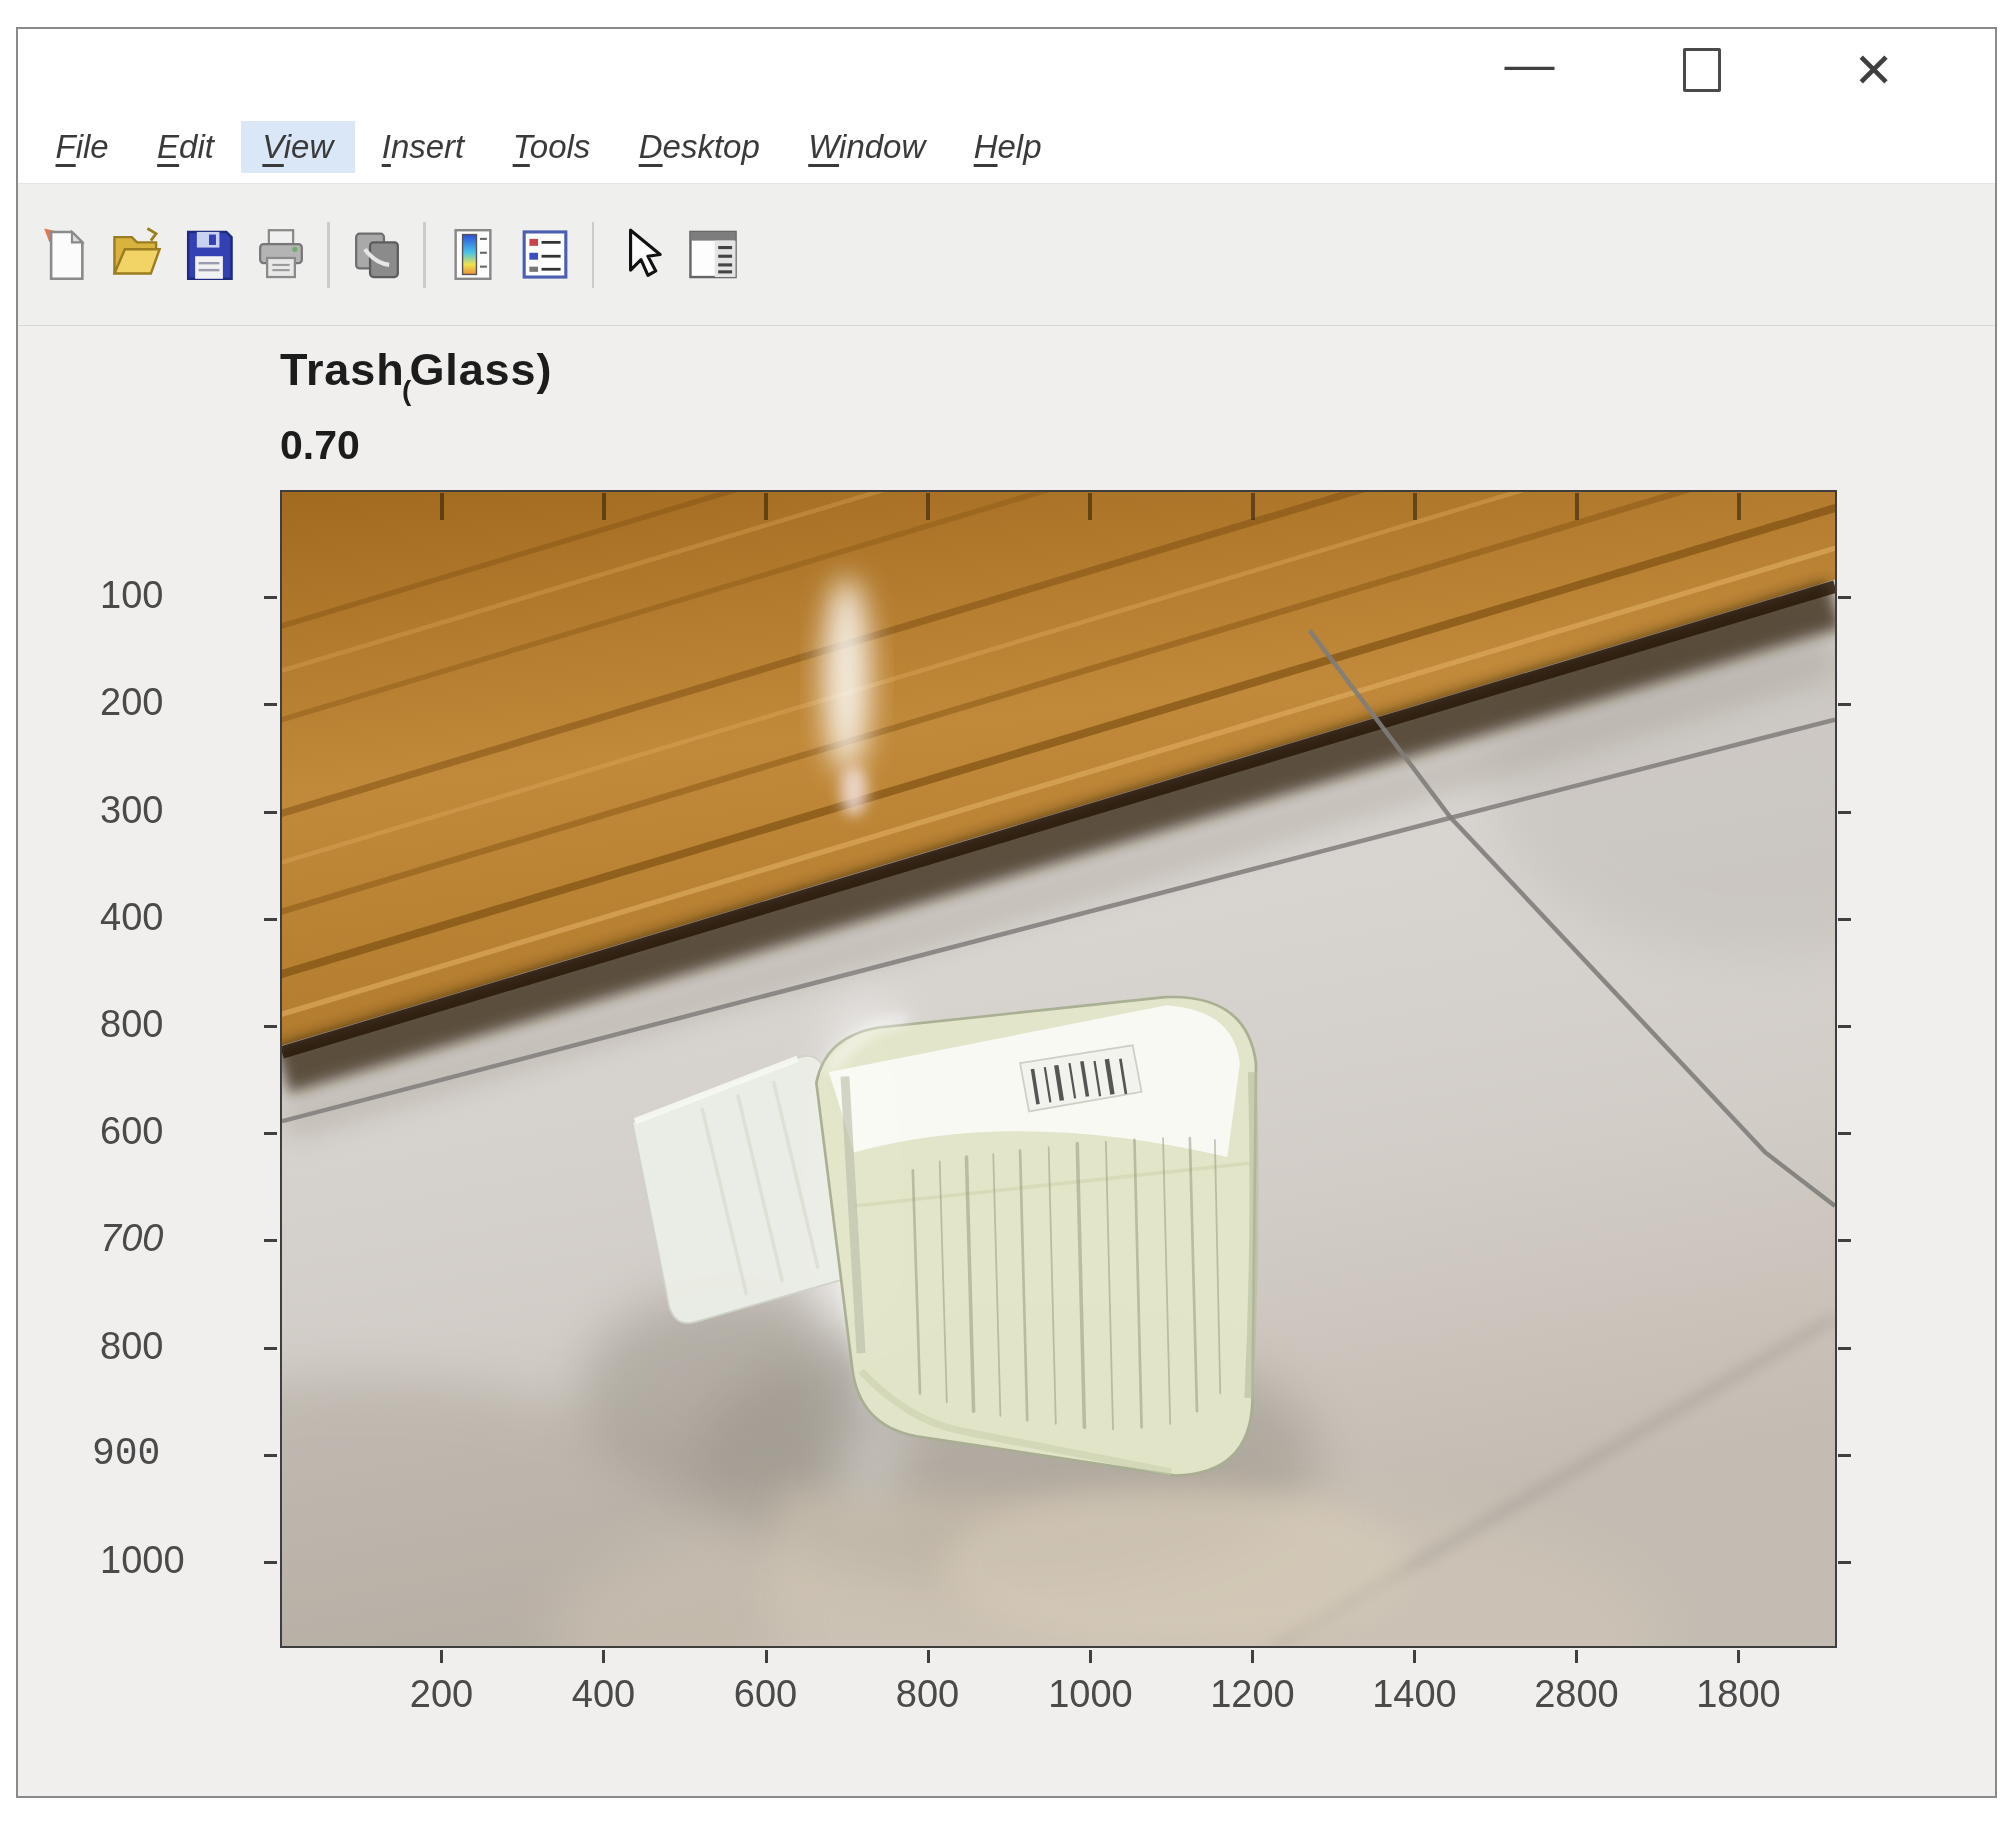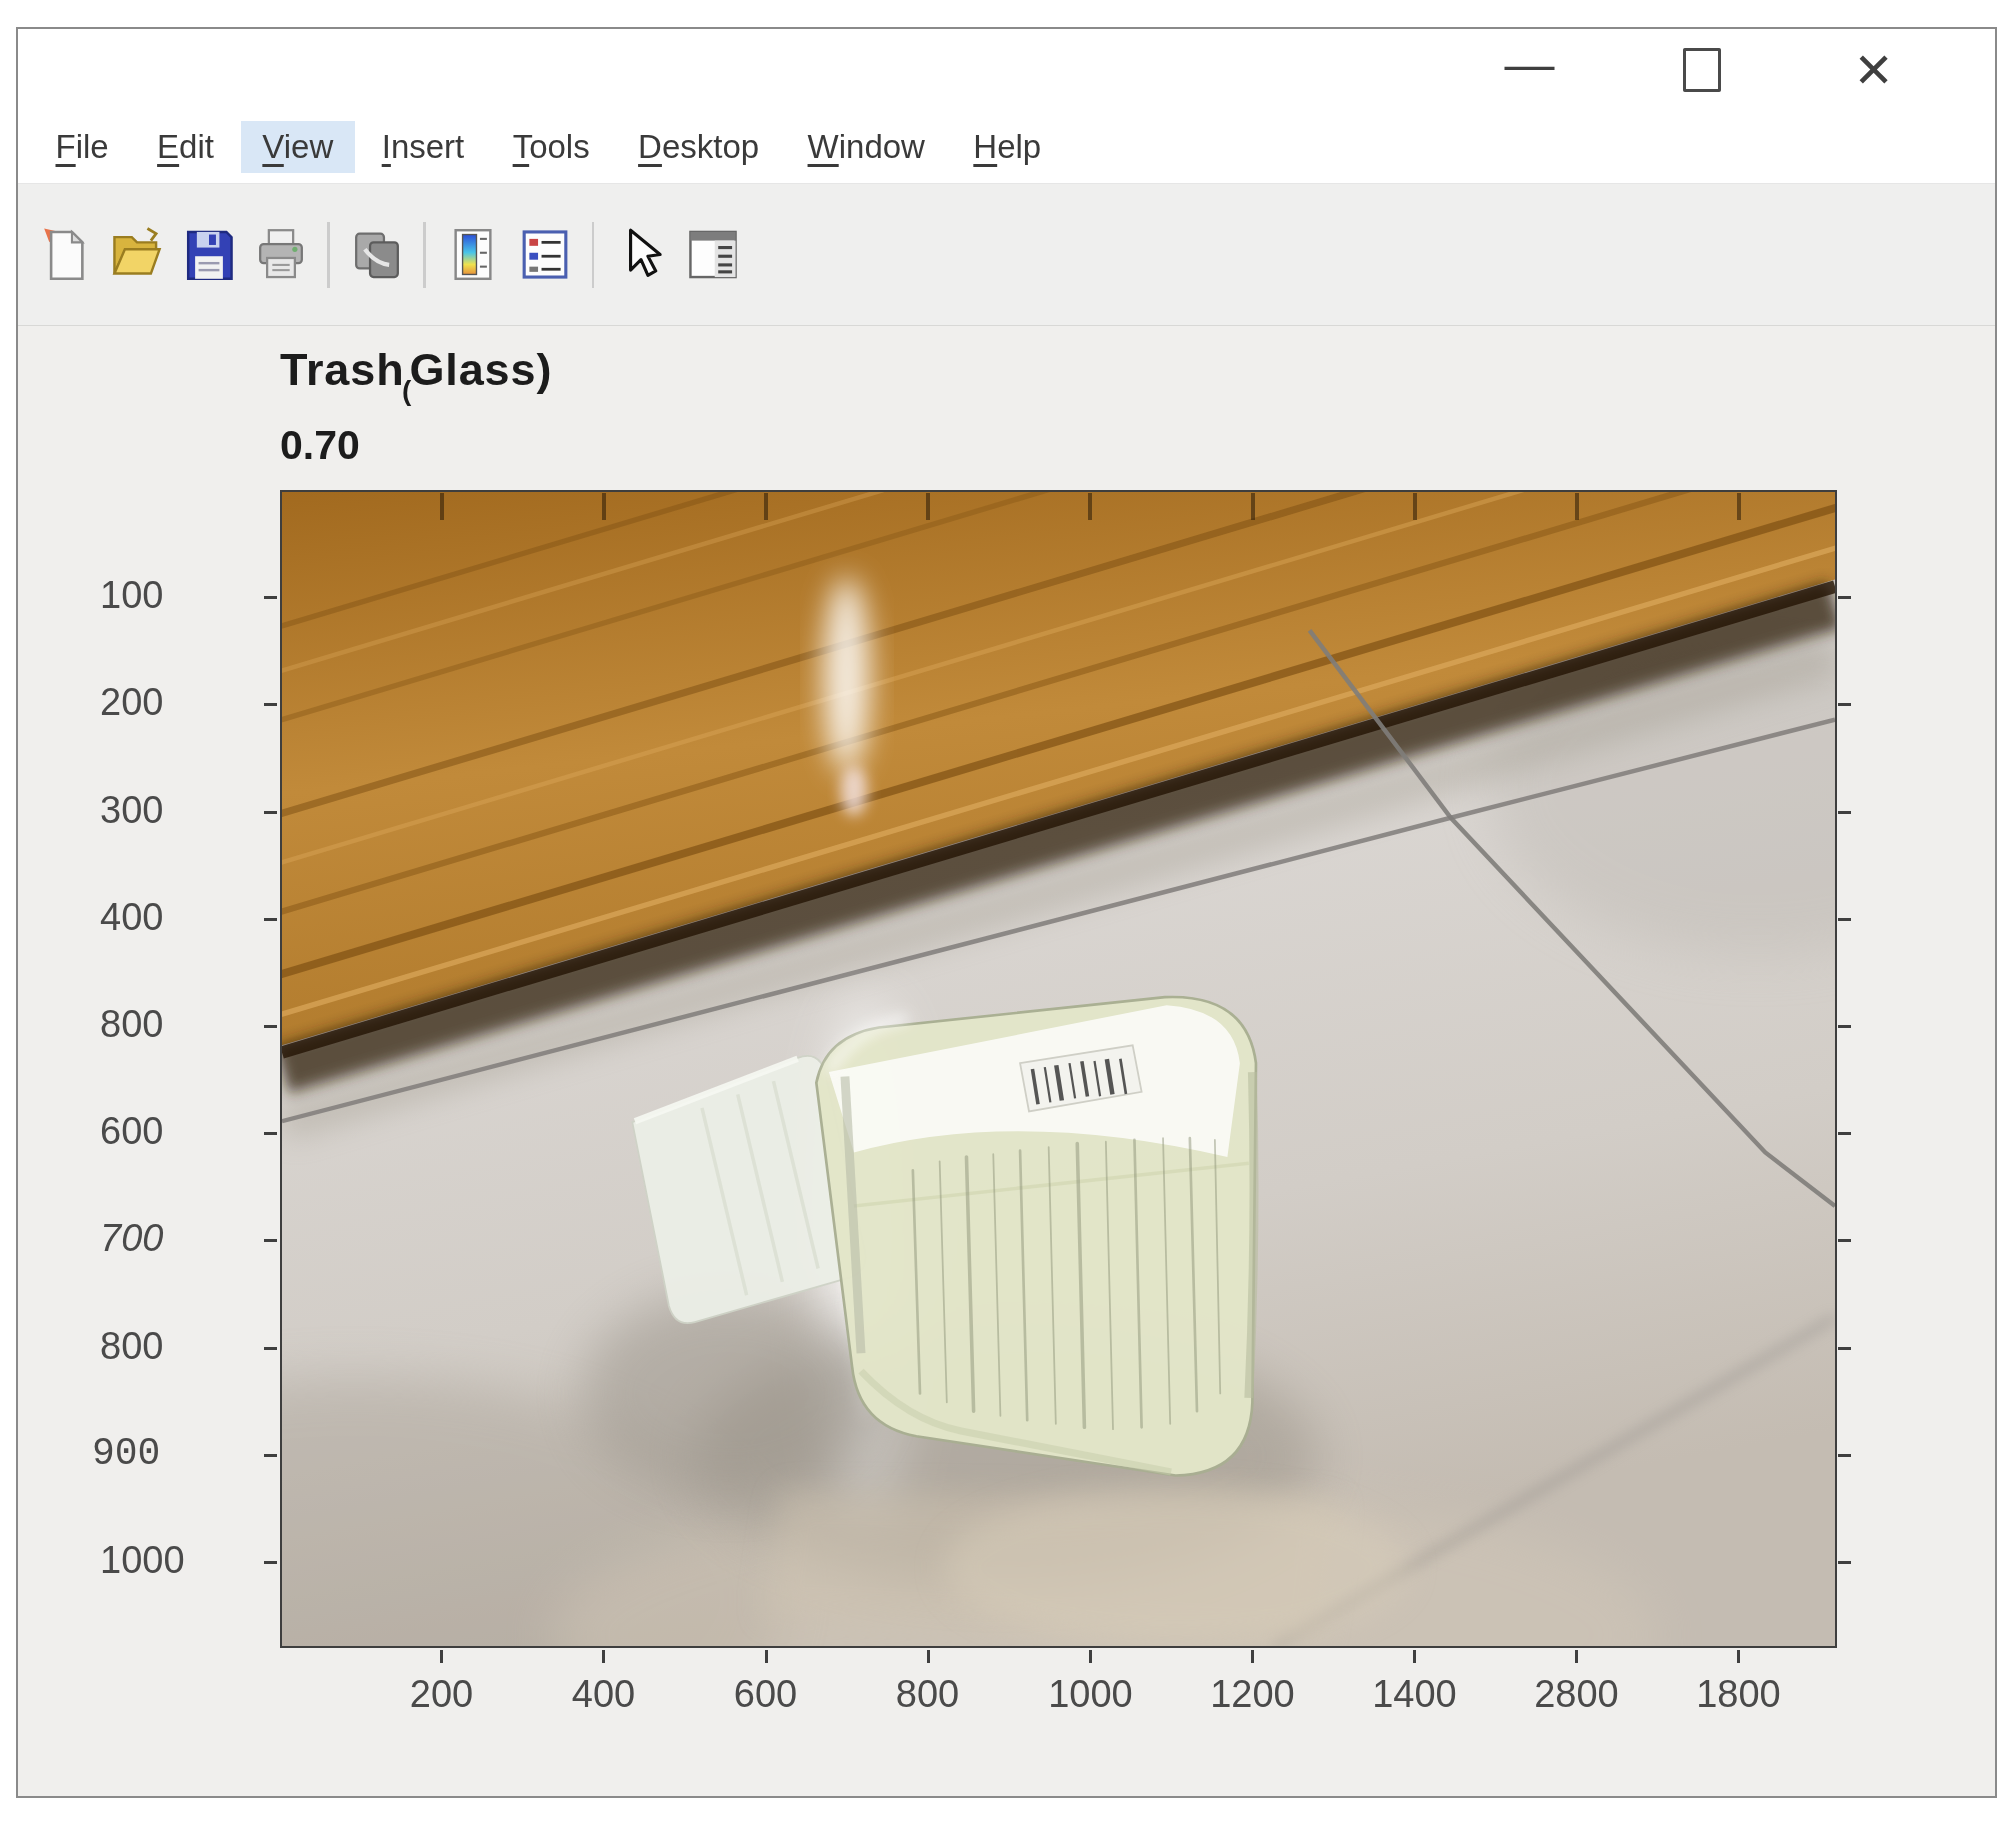--- a/index.html
+++ b/index.html
@@ -11,21 +11,21 @@
   .titlebar{position:absolute;left:0;top:0;right:0;height:82px;background:#fff;}
   .winctrls{position:absolute;right:90px;top:7.2px;display:flex;gap:109px;align-items:center;height:68px;}
   .wbtn{display:flex;align-items:center;justify-content:center;width:63px;height:63px;color:#3f3f3f;cursor:default;}
   .wbtn.min{font-size:50px;font-weight:400;padding-bottom:12.5px;}
   .maxbox{width:32px;height:38px;border:3.6px solid #4a4a4a;border-radius:1.8px;}
   .wbtn.cls{font-size:48px;}
   .dockarrow{position:absolute;right:23px;top:106px;font-size:39px;font-weight:bold;color:#141414;line-height:1;}
   
   .menubar{position:absolute;left:0;top:82px;right:0;height:72px;background:#fff;
            display:flex;align-items:center;padding-left:16px;font-size:33px;color:#3a3a3a;}
-  .menu-item{padding:7.2px 21.5px;margin-right:5.4px;white-space:nowrap;}
+  .menu-item{padding:7.2px 21.5px;margin-right:5.4px;white-space:nowrap;font-style:italic;}
   .menu-item.active{background:#d9e7f6;}
   .menu-item u{text-decoration:underline;text-underline-offset:6.3px;}
   
   .toolbar{position:absolute;left:0;top:154px;right:0;height:143px;background:#efefee;
            border-top:0.9px solid #e6e6e6;border-bottom:0.9px solid #d8d8d6;
            display:flex;align-items:center;padding-left:10.7px;box-sizing:border-box;}
   .tb-btn{width:72px;height:82px;display:flex;align-items:center;justify-content:center;}
   .tb-btn svg{width:56px;height:59px;}
   .tb-sep{width:2.7px;height:66px;background:#cccccc;margin:0 10.7px;}
   

